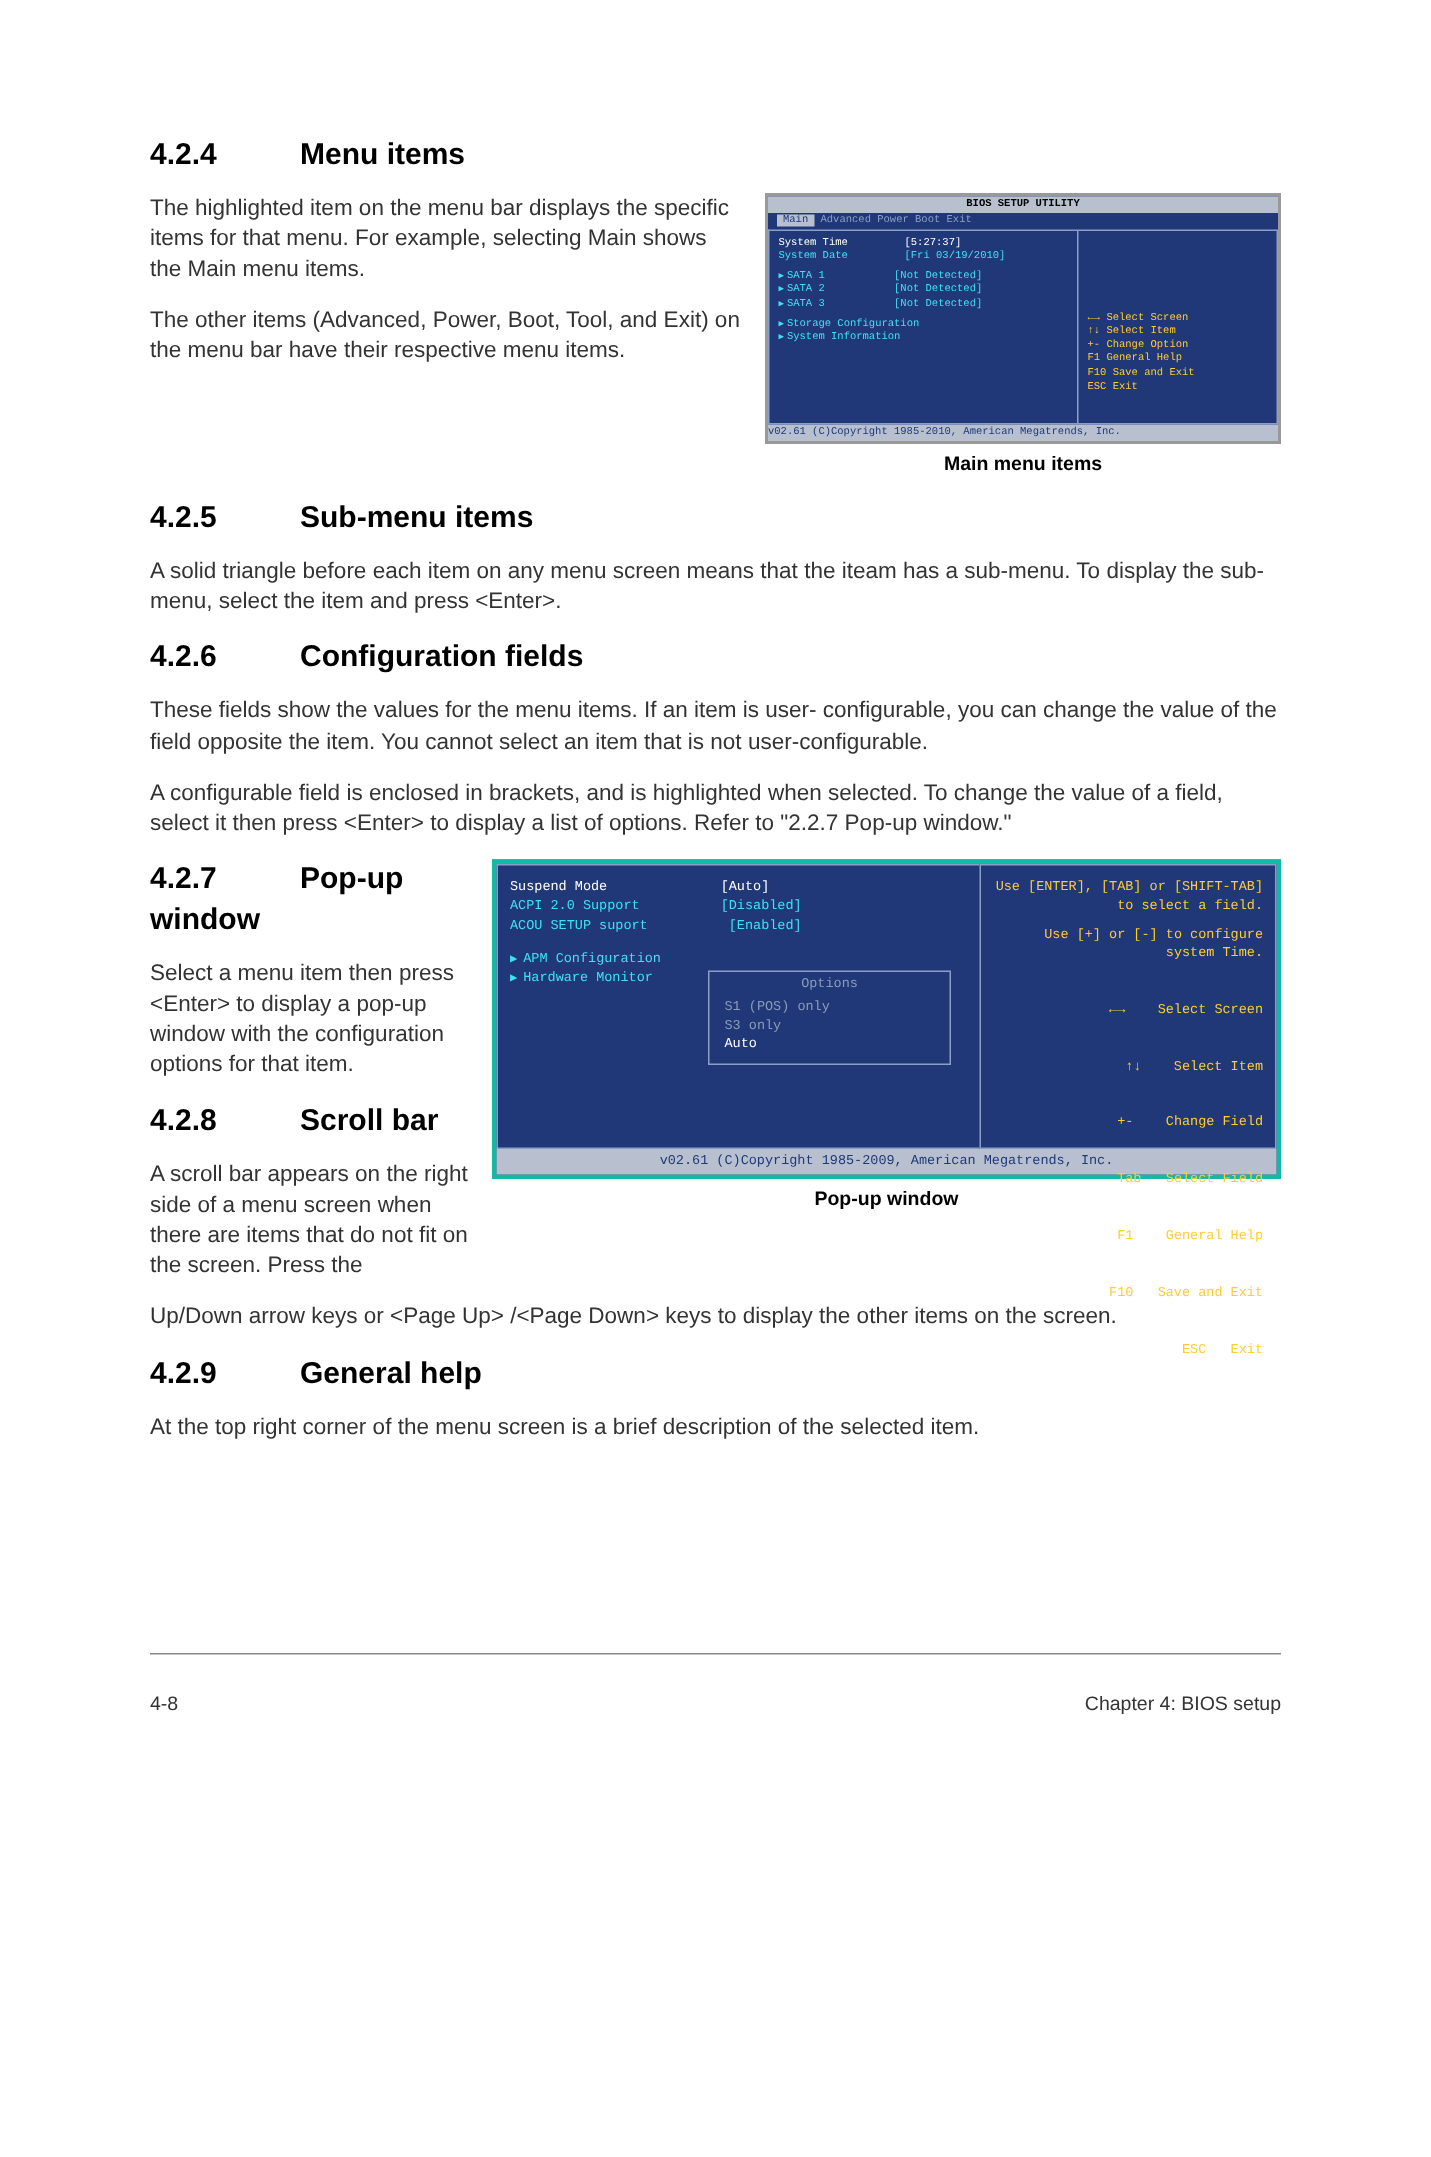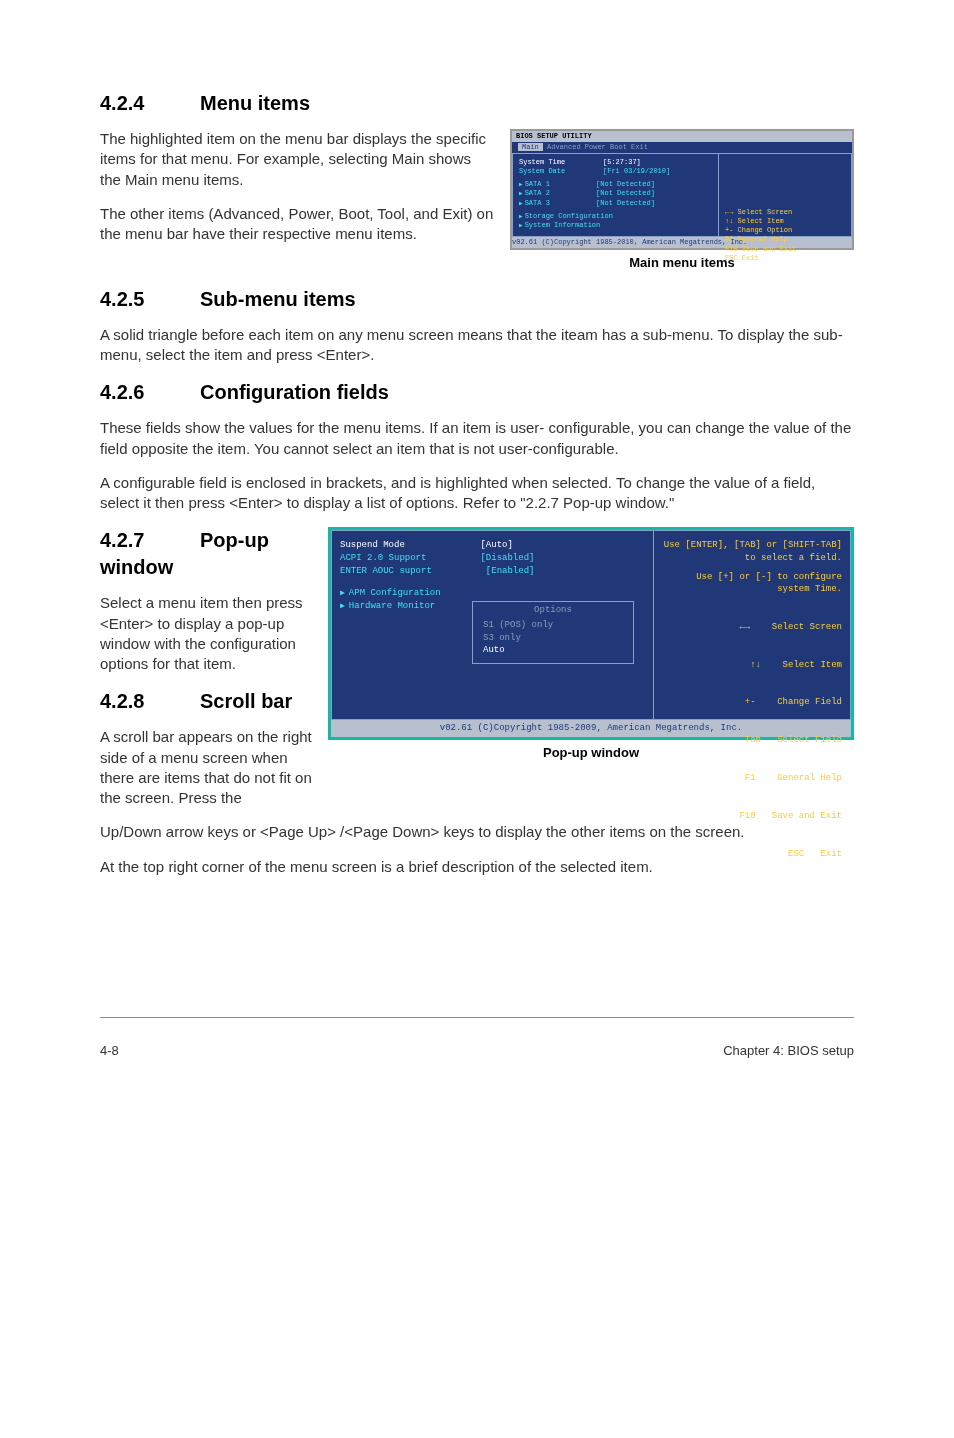--- a/index.html
+++ b/index.html
@@ -52,36 +52,37 @@
     border: 2px solid #999;
     background: #203878;
     font-family: "Courier New", monospace;
     font-size: 7px;
     color: #cfe3ff;
     line-height: 1.3;
   }
   .bios1 .topbar {
     background: #b8c0d0;
     color: #000;
+    text-align: center;
     padding: 1px 4px;
     font-weight: bold;
   }
   .bios1 .menubar {
     background: #203878;
     color: #88a0c8;
     padding: 1px 6px;
   }
   .bios1 .menubar .sel {
     background: #b8c0d0;
     color: #203878;
     padding: 0 4px;
   }
   .bios1 .content {
     display: flex;
-    height: 84px;
+    height: 130px;
   }
   .bios1 .main {
     flex: 1;
     border: 1px solid #88a0c8;
     border-right: none;
     padding: 4px 6px;
     color: #40e0f0;
   }
   .bios1 .main .row { white-space: pre; }
   .bios1 .side {
@@ -228,21 +229,21 @@
         <span class="num">4.2.8</span><span>Scroll bar</span>
       </h2>
       <p style="margin-bottom:0">A scroll bar appears on the right side of a menu screen when there are items that do not fit on the screen. Press the</p>
     </div>
     <div class="right">
       <div class="bios2">
         <div class="content">
           <div class="main">
             <div class="row"><span class="hl">Suspend Mode</span><span>              </span><span class="hl">[Auto]</span></div>
             <div class="row"><span>ACPI 2.0 Support</span><span>          </span><span>[Disabled]</span></div>
-            <div class="row"><span>ENTER AOUC suport</span><span>          </span><span>[Enabled]</span></div>
+            <div class="row"><span>ACOU SETUP suport</span><span>          </span><span>[Enabled]</span></div>
             <div style="height:10px"></div>
             <div class="row tri">APM Configuration</div>
             <div class="row tri">Hardware Monitor</div>
             <div class="popup">
               <div class="title">Options</div>
               <div>S1 (POS) only</div>
               <div>S3 only</div>
               <div class="auto">Auto</div>
             </div>
           </div>
@@ -263,19 +264,22 @@
             </div>
           </div>
         </div>
         <div class="footer">v02.61 (C)Copyright 1985-2009, American Megatrends, Inc.</div>
       </div>
       <div class="caption">Pop-up window</div>
     </div>
   </div>
   <p style="margin-top:0">Up/Down arrow keys or &lt;Page Up&gt; /&lt;Page Down&gt; keys to display the other items on the screen.</p>
 
+  <h2>
+    <span class="num">4.2.9</span><span>General help</span>
+  </h2>
   <p>At the top right corner of the menu screen is a brief description of the selected item.</p>
 
   <div class="page-footer">
     <span>4-8</span>
     <span>Chapter 4: BIOS setup</span>
   </div>
 </div>
 
 </body></html>

